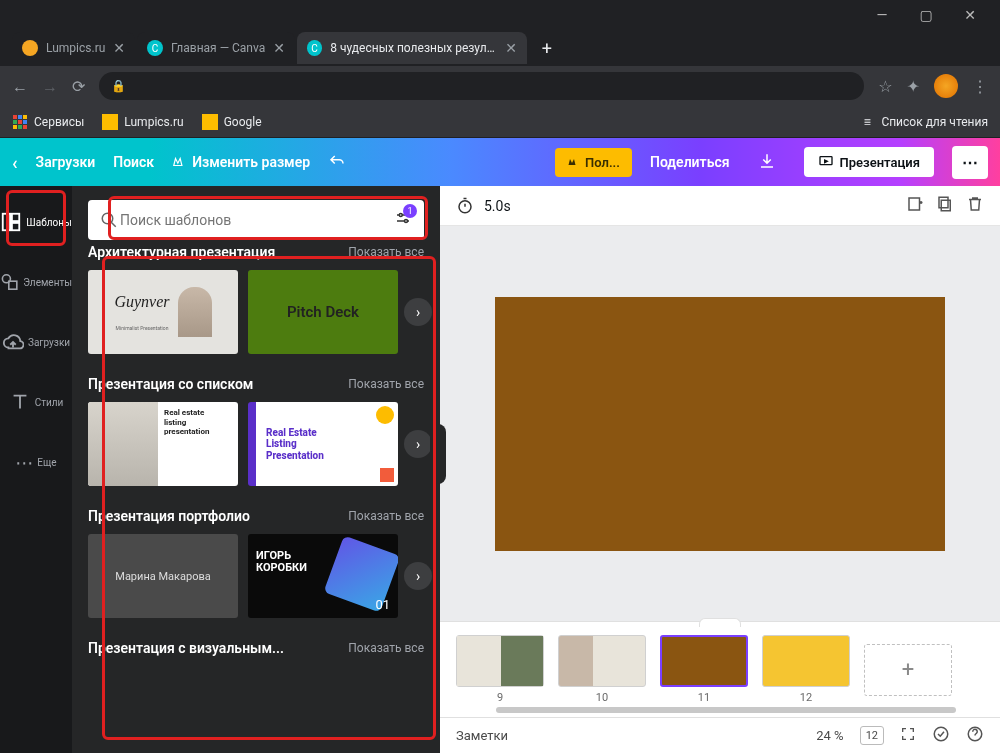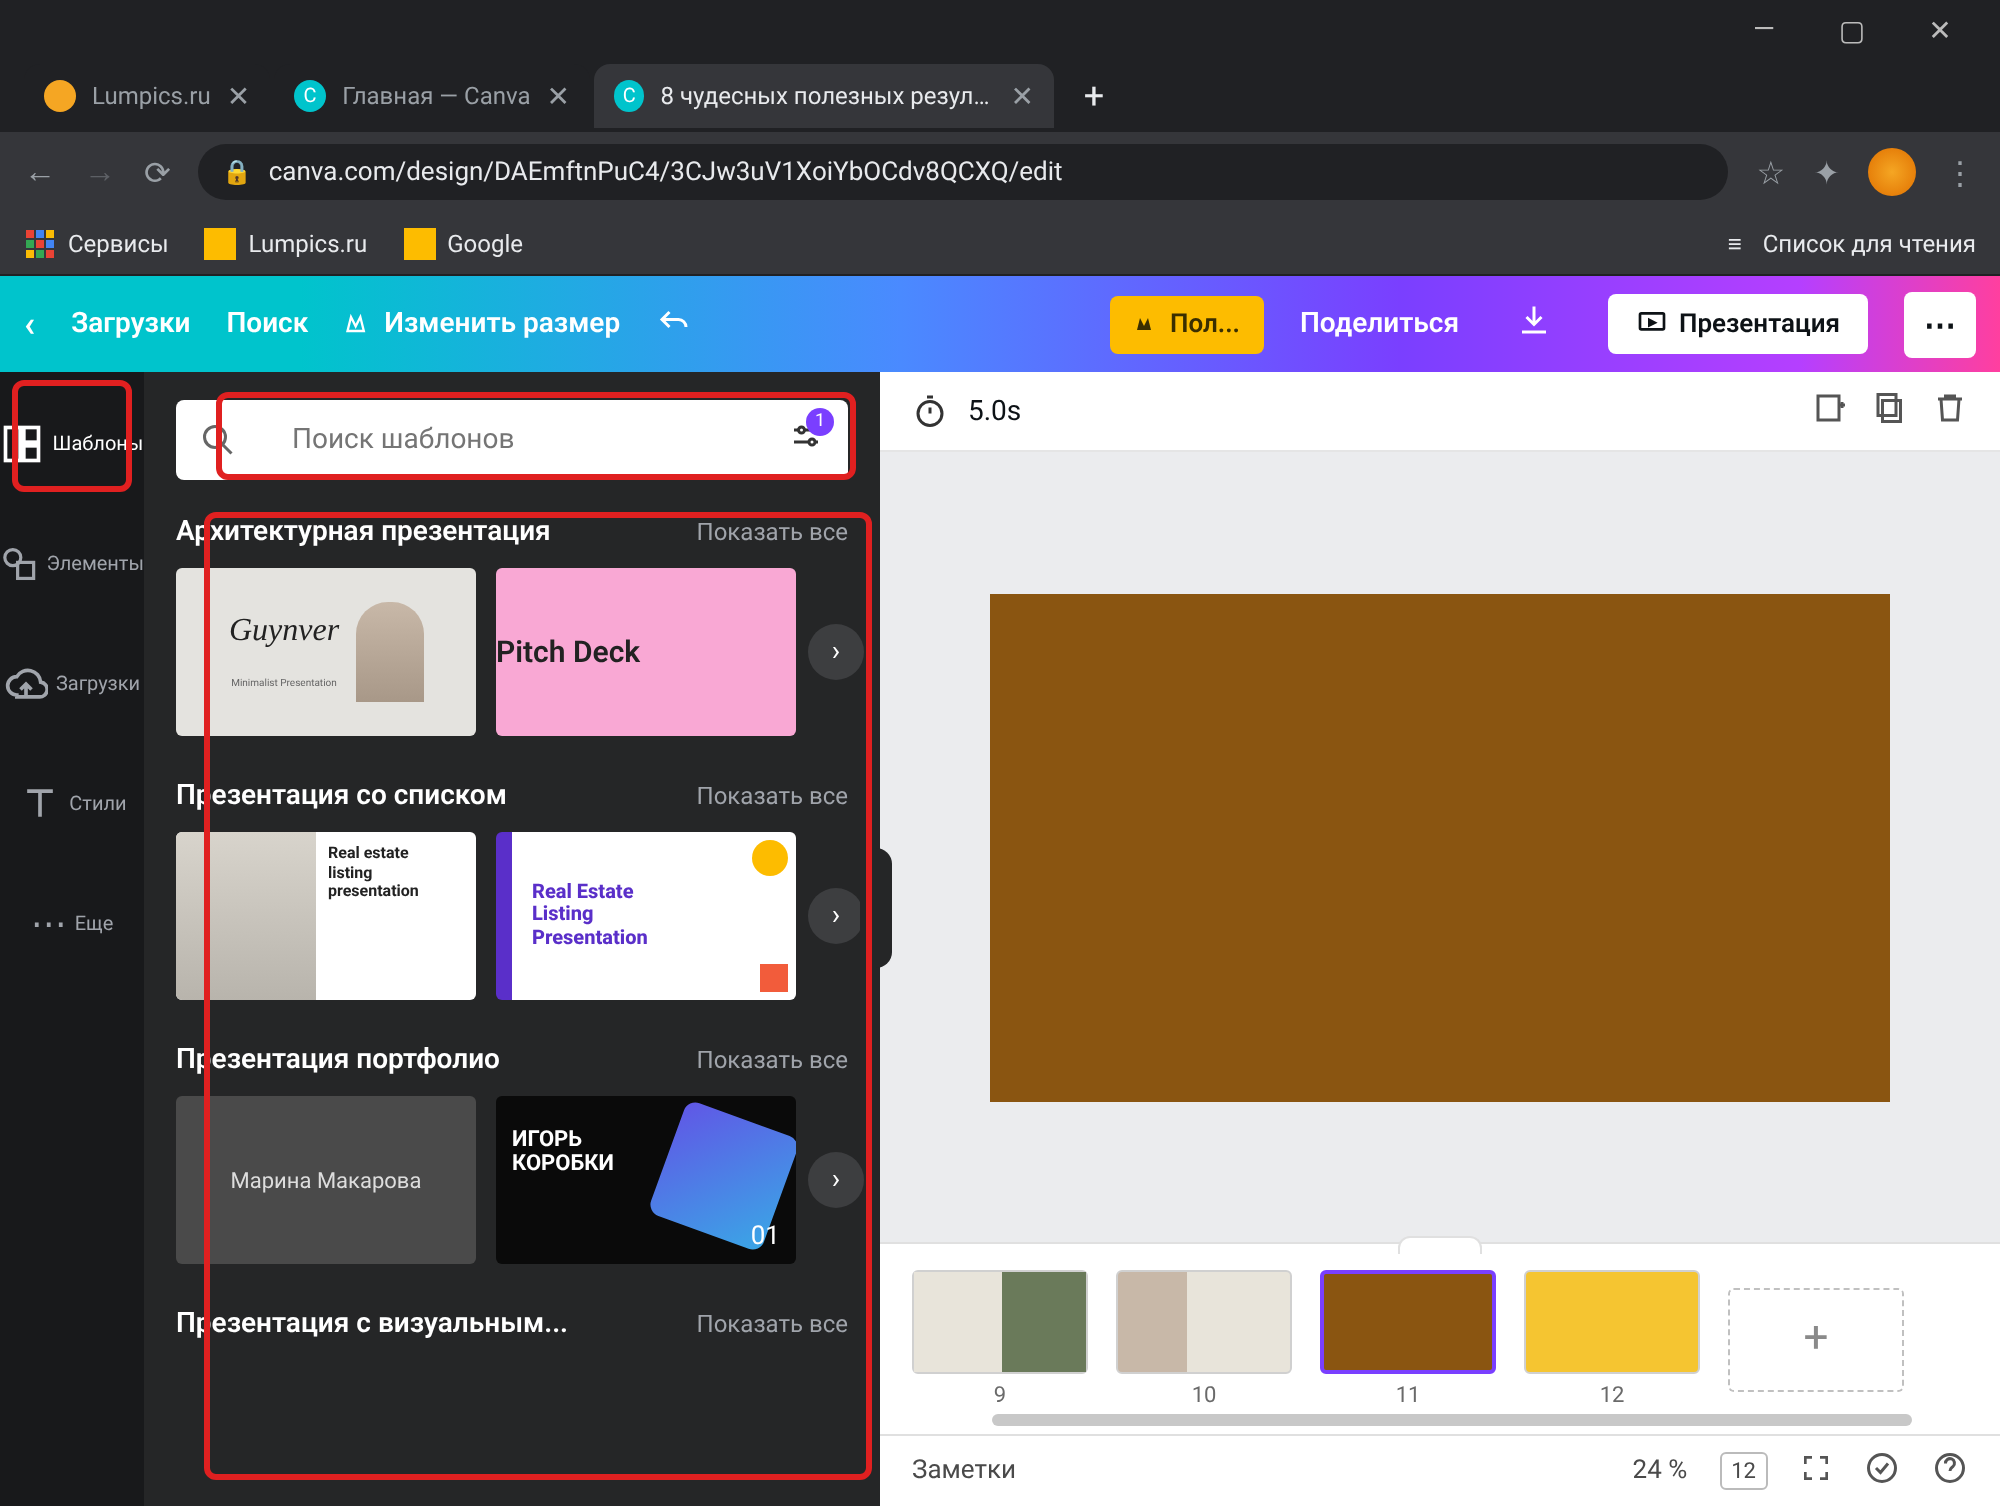--- a/index.html
+++ b/index.html
@@ -29,21 +29,21 @@
 .gradientbar .whitebtn{background:#fff;color:#0d1216;padding:7px 14px;border-radius:4px;font-size:13px}
 .gradientbar .iconbtn{color:#fff;padding:7px 10px}
 .gradientbar .morebtn{background:#fff;color:#0d1216;padding:7px 10px;border-radius:4px;font-size:16px;font-weight:700}
 .app{display:flex;height:567px}
 .sidebar{width:72px;background:#18191b;display:flex;flex-direction:column;padding-top:6px}
 .sbitem{height:60px;display:flex;flex-direction:row;align-items:center;justify-content:center;gap:4px;color:#a0a4ab;font-size:10px}
 .sbitem.active{color:#fff}
 .sbitem svg{width:22px;height:22px}
 .sb-hl{position:absolute;border:3px solid #e02020;border-radius:6px;pointer-events:none}
 .panel{width:368px;background:#252627;display:flex;flex-direction:column;padding:14px 16px 0;position:relative}
-.search{background:#fff;height:40px;border-radius:4px;display:flex;align-items:center;padding:0 12px;gap:28px;margin-bottom:18px}
+.search{background:#fff;height:40px;border-radius:4px;display:flex;align-items:center;padding:0 12px;gap:2px;margin-bottom:4px}
 .search svg{width:18px;height:18px}
 .search input{border:0;outline:0;flex:1;font-size:14px}
 .filters{position:relative}
 .filters .badge{position:absolute;top:-5px;right:-5px;width:14px;height:14px;border-radius:50%;background:#7a3fff;color:#fff;font-size:9px;display:flex;align-items:center;justify-content:center}
 .section-head{display:flex;justify-content:space-between;align-items:center;margin-bottom:10px}
 .section-head .title{color:#fff;font-weight:600;font-size:14px;white-space:nowrap;overflow:hidden;text-overflow:ellipsis;max-width:230px}
 .section-head .showall{color:#a0a4ab;font-size:12px}
 .section{margin-bottom:22px}
 .cards{display:flex;gap:10px;position:relative}
 .card{width:150px;height:84px;background:#fff;border-radius:3px;position:relative;overflow:hidden;flex-shrink:0}
@@ -94,21 +94,20 @@
   </div>
   <div class="newtab">+</div>
 </div>
 
 <div class="addrbar">
   <span class="navicon">←</span>
   <span class="navicon" style="opacity:.4">→</span>
   <span class="navicon">⟳</span>
   <div class="urlfield">
     <span class="lock">🔒</span>
-    <span>canva.com/design/DAEmftnPuC4/3CJw3uV1XoiYbOCdv8QCXQ/edit</span>
   </div>
   <span class="navicon">☆</span>
   <span class="navicon">✦</span>
   <div class="avatar"></div>
   <span class="navicon">⋮</span>
 </div>
 
 <div class="bookmarks">
   <div class="bm">
     <span class="ico">
@@ -238,21 +237,21 @@
         <span class="showall">Показать все</span>
       </div>
       <div class="cards">
         <div class="card" style="background:#e4e3df;display:flex;align-items:center;justify-content:center;gap:8px">
           <div style="text-align:center">
             <div style="font-family:serif;font-size:16px;color:#222;font-style:italic">Guynver</div>
             <div style="font-size:5px;color:#666;margin-top:14px">Minimalist Presentation</div>
           </div>
           <div style="width:34px;height:50px;background:linear-gradient(#c8b8a8,#a89888);border-radius:16px 16px 0 0"></div>
         </div>
-        <div class="card" style="background:#f9a8d4;display:flex;align-items:center;justify-content:flex-start">
+        <div class="card" style="background:#4d7c0f;display:flex;align-items:center;justify-content:center">
           <div style="font-size:15px;font-weight:600;color:#222;line-height:1.1;text-align:left"><span>Pitch Deck</span></div>
         </div>
         <div class="chevbtn">›</div>
       </div>
     </div>
 
     <div class="section">
       <div class="section-head">
         <span class="title">Презентация со списком</span>
         <span class="showall">Показать все</span>

